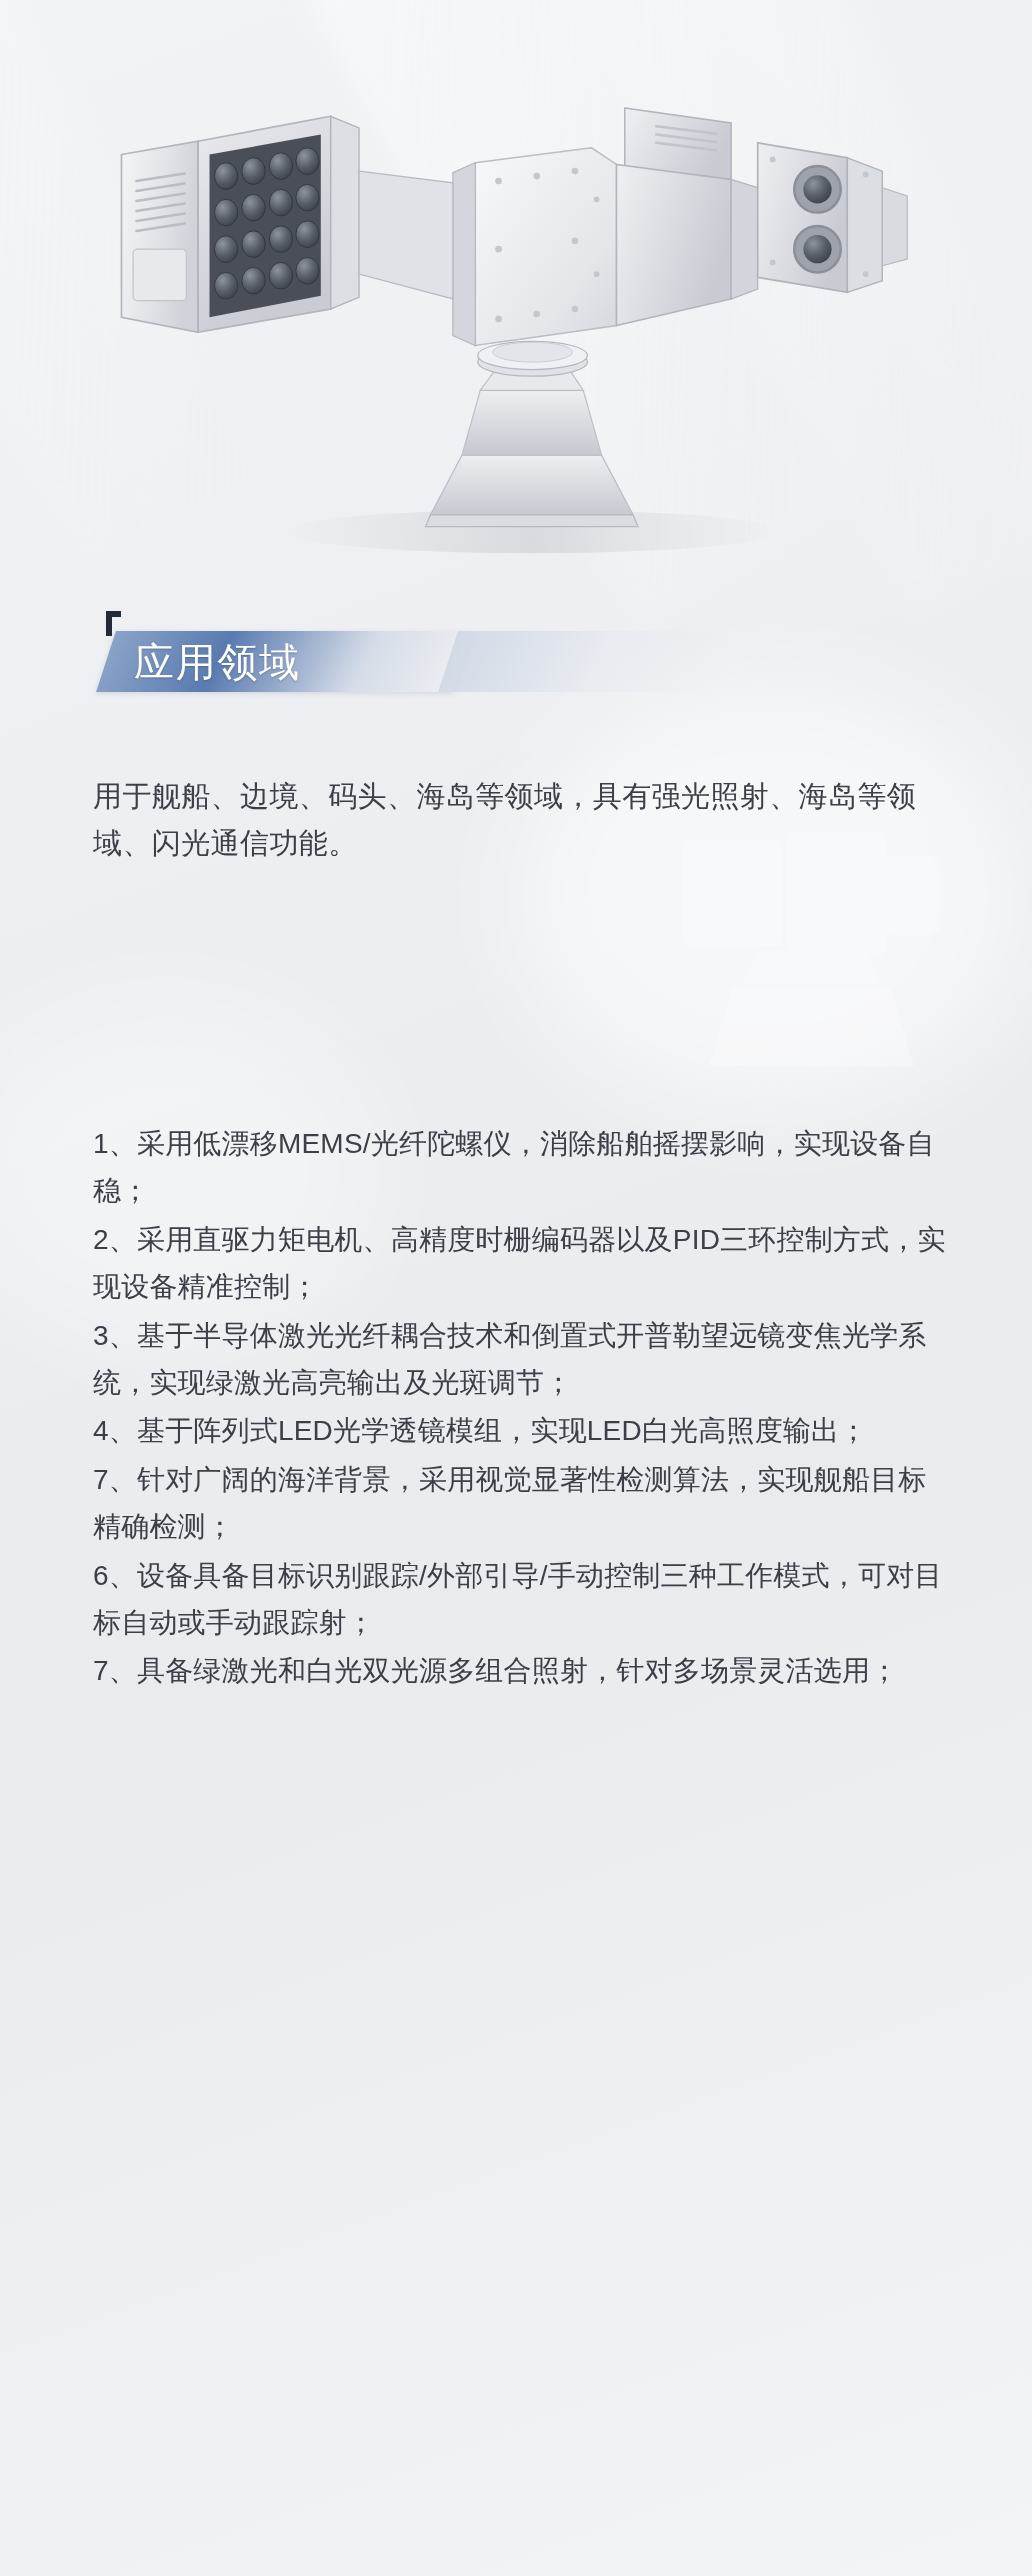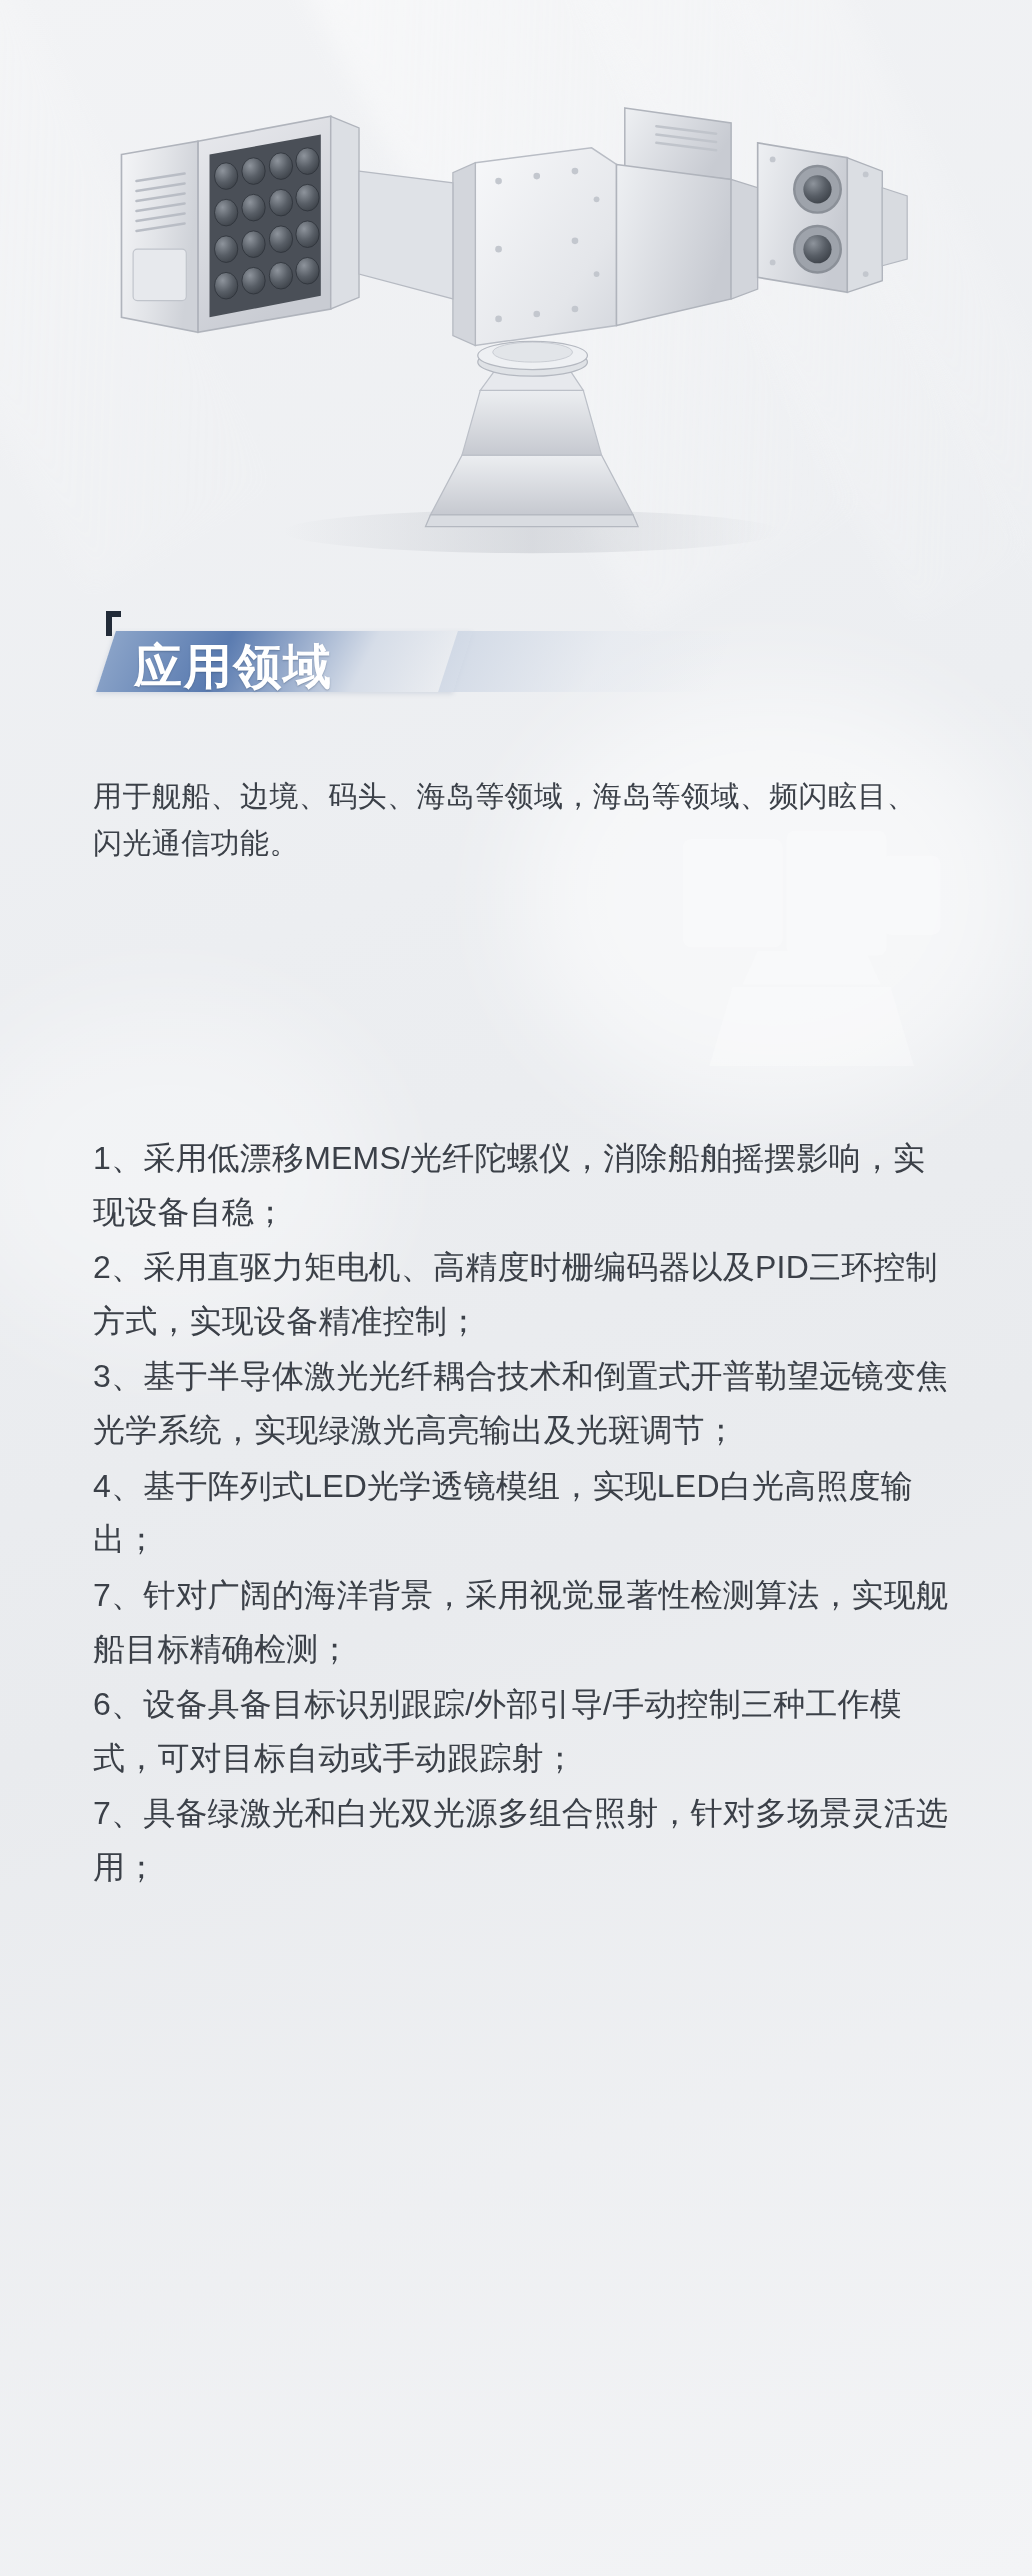--- a/index.html
+++ b/index.html
@@ -118,22 +118,22 @@
     left: 0;
     top: 0;
     width: 5.8px;
     height: 25px;
     background: #222b38;
   }
   .section-head .title {
     position: absolute;
     left: 43px;
     top: 11.6px;
-    font-size: 48px;
-    font-weight: 700;
+    font-size: 40px;
+    font-weight: 400;
     letter-spacing: 1.7px;
     color: #ffffff;
     text-shadow: 0 0.8px 1.7px rgba(40,60,90,.35);
     white-space: nowrap;
   }
 
   
   .body-text {
     position: absolute;
     left: 93px;
@@ -141,25 +141,24 @@
     font-size: 29px;
     line-height: 1.62;
     color: #3b4048;
     letter-spacing: 0.4px;
     white-space: pre-wrap;
   }
   .features {
     position: absolute;
     left: 93px;
     width: 856px;
-    font-size: 32px;
+    font-size: 28px;
     line-height: 1.68;
     color: #3b4048;
     letter-spacing: 0.2px;
-    margin-top: 12px;
   }
   .features .feature {
     margin: 0 0 1.7px 0;
     white-space: pre-wrap;
   }
 </style>
 </head>
 <body>
 
 <div class="page">
@@ -307,21 +306,21 @@
     <path d="M1062 226 L1092 236 L1092 312 L1062 320 Z" fill="#d8dbe0" stroke="#b4b8c0" stroke-width="1.4"></path>
   </svg>
 
   <div class="section-head" style="top: 623px;">
     <div class="ribbon"></div>
     <div class="ribbon-tail"></div>
     <div class="corner"></div>
     <div class="title">应用领域</div>
   </div>
 
-  <div class="body-text" style="top: 773px;">用于舰船、边境、码头、海岛等领域，海岛等领域、频闪眩目、闪光通信功能。</div>
+  <div class="body-text" style="top: 773px;">用于舰船、边境、码头、海岛等领域，具有强光照射、海岛等领域、闪光通信功能。</div>
 
 
   <div class="features" style="top: 1120px;">
     <p class="feature">1、采用低漂移MEMS/光纤陀螺仪，消除船舶摇摆影响，实现设备自稳；</p>
     <p class="feature">2、采用直驱力矩电机、高精度时栅编码器以及PID三环控制方式，实现设备精准控制；</p>
     <p class="feature">3、基于半导体激光光纤耦合技术和倒置式开普勒望远镜变焦光学系统，实现绿激光高亮输出及光斑调节；</p>
     <p class="feature">4、基于阵列式LED光学透镜模组，实现LED白光高照度输出；</p>
     <p class="feature">7、针对广阔的海洋背景，采用视觉显著性检测算法，实现舰船目标精确检测；</p>
     <p class="feature">6、设备具备目标识别跟踪/外部引导/手动控制三种工作模式，可对目标自动或手动跟踪射；</p>
     <p class="feature">7、具备绿激光和白光双光源多组合照射，针对多场景灵活选用；</p>

